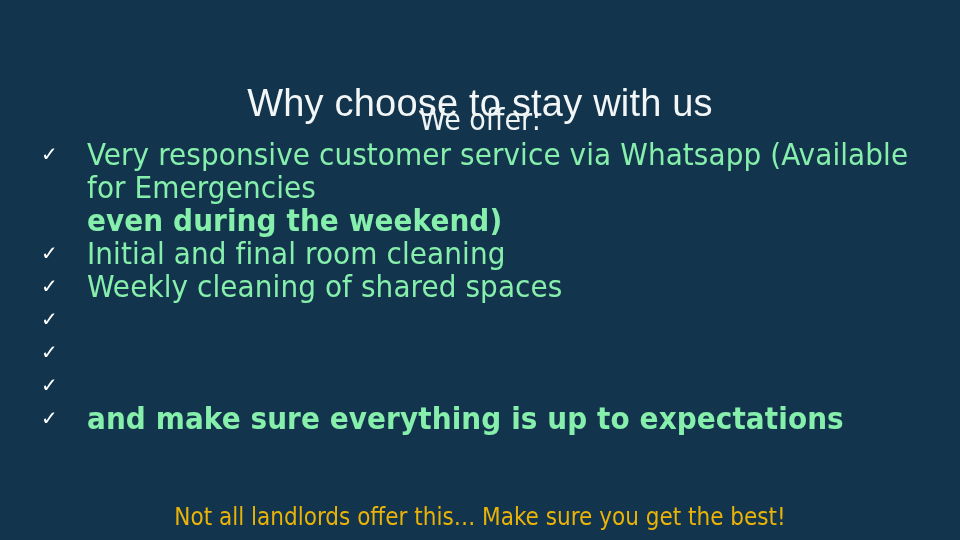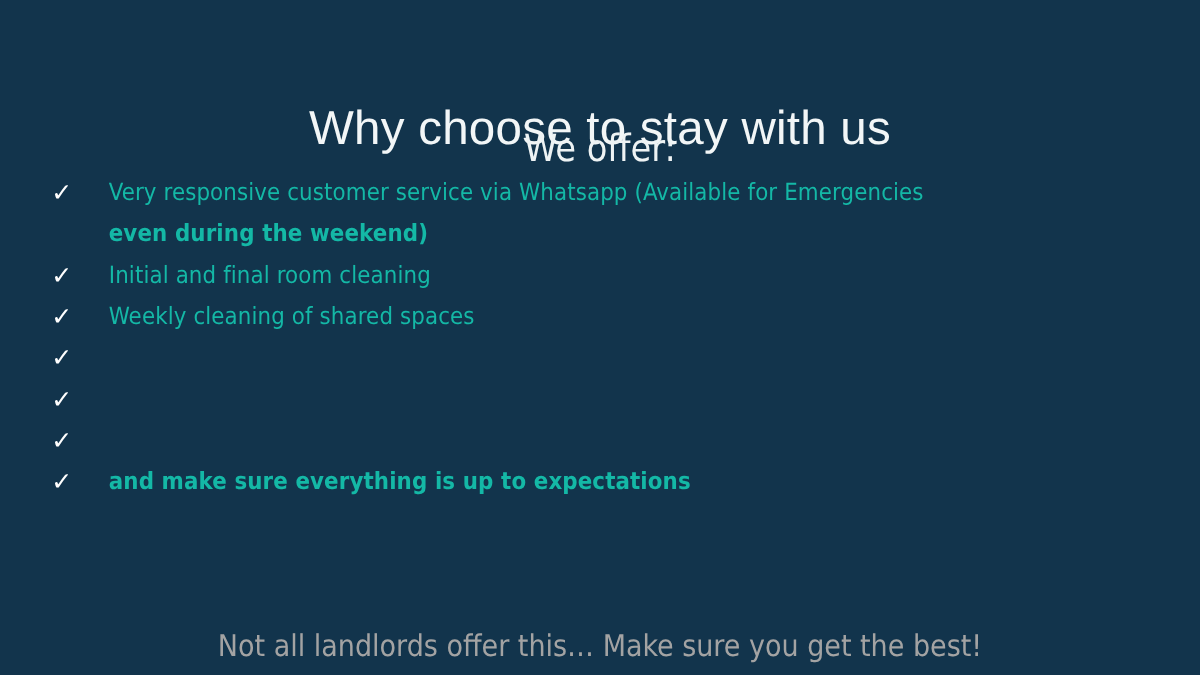--- a/index.html
+++ b/index.html
@@ -83,24 +83,24 @@
     font-size: 20px;
     line-height: 33px;
     color: #ffffff;
     font-weight: 700;
   }
 
   .benefit-text {
     display: block;
     font-family: "DejaVu Sans", sans-serif;
     font-stretch: condensed;
-    font-size: 19px;
+    font-size: 31px;
     font-weight: 400;
     line-height: 33px;
-    color: #14b8a6;
+    color: #86efac;
     letter-spacing: 0.1px;
   }
 
   
   .benefit-text .cont {
     display: block;
     font-weight: bold;
   }
 
   
@@ -108,21 +108,21 @@
     position: absolute;
     top: 501px;
     left: 0;
     width: 960px;
     text-align: center;
     font-family: "DejaVu Sans", sans-serif;
     font-stretch: condensed;
     font-size: 24px;
     font-weight: 400;
     line-height: 32px;
-    color: #a3a3a3;
+    color: #eab308;
     white-space: nowrap;
   }
 </style>
 </head>
 <body>
 
 <div id="slide" style="background: rgb(18, 52, 76);">
 
   <h1 id="slide-title">Why choose to stay with us</h1>
 

